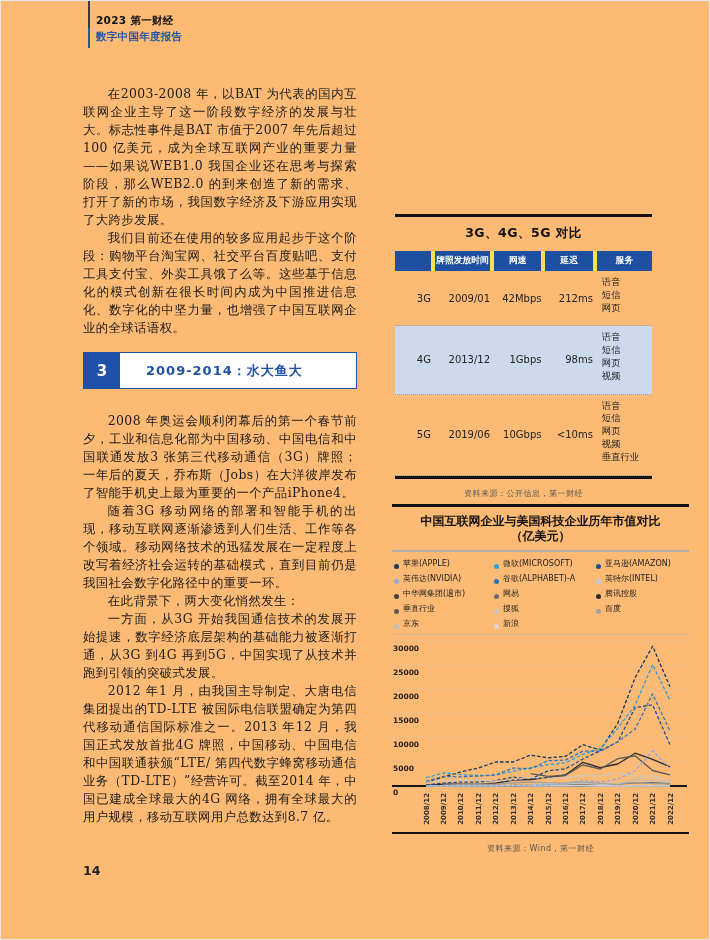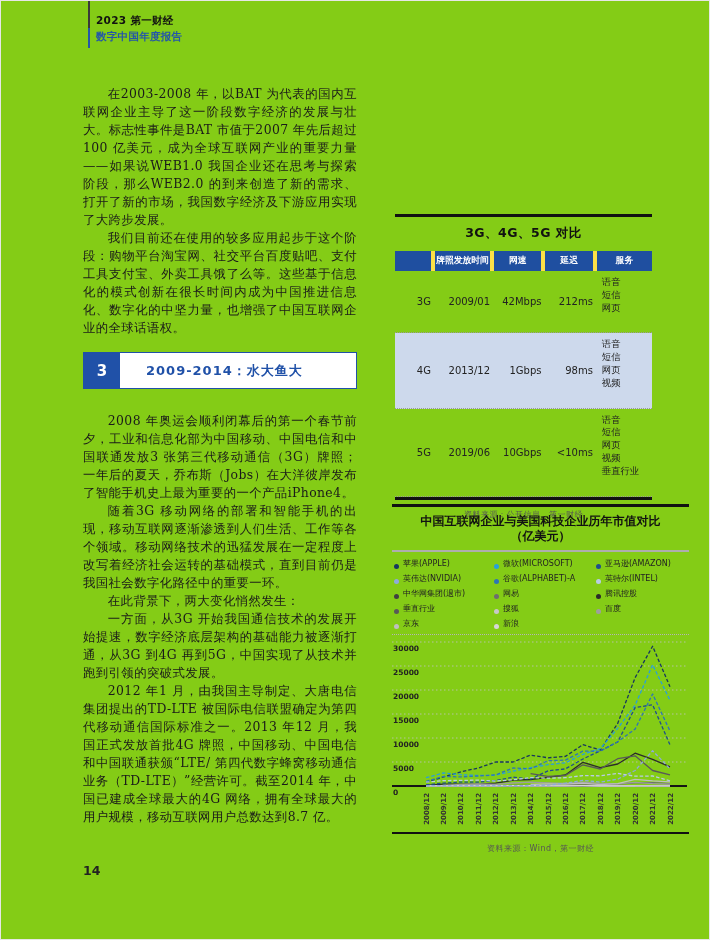--- a/index.html
+++ b/index.html
@@ -1,18 +1,18 @@
 <!DOCTYPE html>
 <html><head>
 <meta charset="utf-8">
 <style>
   * { margin:0; padding:0; box-sizing:border-box; }
   html,body { background:#ffffff; }
   body { font-family:"DejaVu Serif","Liberation Serif",serif; }
-  .page { position:relative; width:710px; height:940px; background:#84cc16; border:1px solid #e6e6e6; overflow:hidden; }
+  .page { position:relative; width:710px; height:940px; background:#fdba74; border:1px solid #e6e6e6; overflow:hidden; }
 
   
   .hdr-rule-dark { position:absolute; left:87px; top:0; width:2px; height:27px; background:#3a3a3a; }
   .hdr-rule-blue { position:absolute; left:87px; top:27px; width:2px; height:20px; background:#2456a8; }
   .hdr-line1 { position:absolute; left:95px; top:13px; font-family:"DejaVu Sans","Liberation Sans",sans-serif; font-weight:bold; font-size:10.5px; color:#111; letter-spacing:.3px; }
   .hdr-line2 { position:absolute; left:95px; top:29px; font-family:"DejaVu Sans","Liberation Sans",sans-serif; font-weight:bold; font-size:10.5px; color:#2456a8; letter-spacing:.3px; }
 
   
   .left-col { position:absolute; left:82px; top:84px; width:274px; color:#1a1a1a; }
   .left-col p { font-size:12.4px; line-height:18px; text-align:justify; text-justify:inter-ideograph; text-indent:2em; letter-spacing:.4px; }
@@ -26,21 +26,21 @@
   .rule-heavy { height:3px; background:#111; }
   .rule-heavy2 { height:2.5px; background:#111; }
   .tbl-title { text-align:center; font-weight:bold; font-size:12.5px; color:#111; margin:8px 0 9px 0; letter-spacing:.5px; }
   .thead { display:flex; background:#1f4fa0; height:20px; align-items:center; }
   .thead .tcell { color:#fff; font-weight:bold; font-size:8.8px; text-align:center; height:100%; display:flex; align-items:center; justify-content:center; }
   .thead .tcell + .tcell { border-left:4px solid #fde047; }
   .trow { display:flex; align-items:center; border-bottom:1px dotted #9a9a9a; }
   .trow.hl { background:#cdd9ec; }
   .tcell { font-size:10px; color:#222; text-align:right; }
   .c0 { width:14%; } .c1 { width:23%; } .c2 { width:20%; } .c3 { width:20%; } .c4 { width:23%; }
-  .services { text-align:left; padding:5px 0 18px 9px; font-size:9.3px; line-height:12.8px; }
+  .services { text-align:left; padding:5px 0 11px 9px; font-size:9.3px; line-height:12.8px; }
   .tbl-src, .cht-src { text-align:center; font-size:8px; color:#555; margin-top:9px; letter-spacing:.5px; }
 
   
   .chart-card { position:absolute; left:391px; top:503px; width:297px; font-family:"DejaVu Sans","Liberation Sans",sans-serif; }
   .cht-title { text-align:center; font-weight:bold; font-size:12px; color:#111; line-height:15px; margin-top:7px; }
   .cht-sub { text-align:center; font-weight:bold; font-size:12px; color:#111; line-height:15px; margin-bottom:6px; }
   .rule-mid { height:2px; background:#aeaeae; margin-bottom:6px; }
   .legend { display:grid; grid-template-columns:100px 102px auto; row-gap:4px; margin:2px 0 5px 2px; }
   .lg-item { display:flex; align-items:flex-end; gap:4px; font-size:8px; color:#222; white-space:nowrap; }
   .lg-dot { width:5px; height:5px; border-radius:50%; flex:0 0 auto; }

